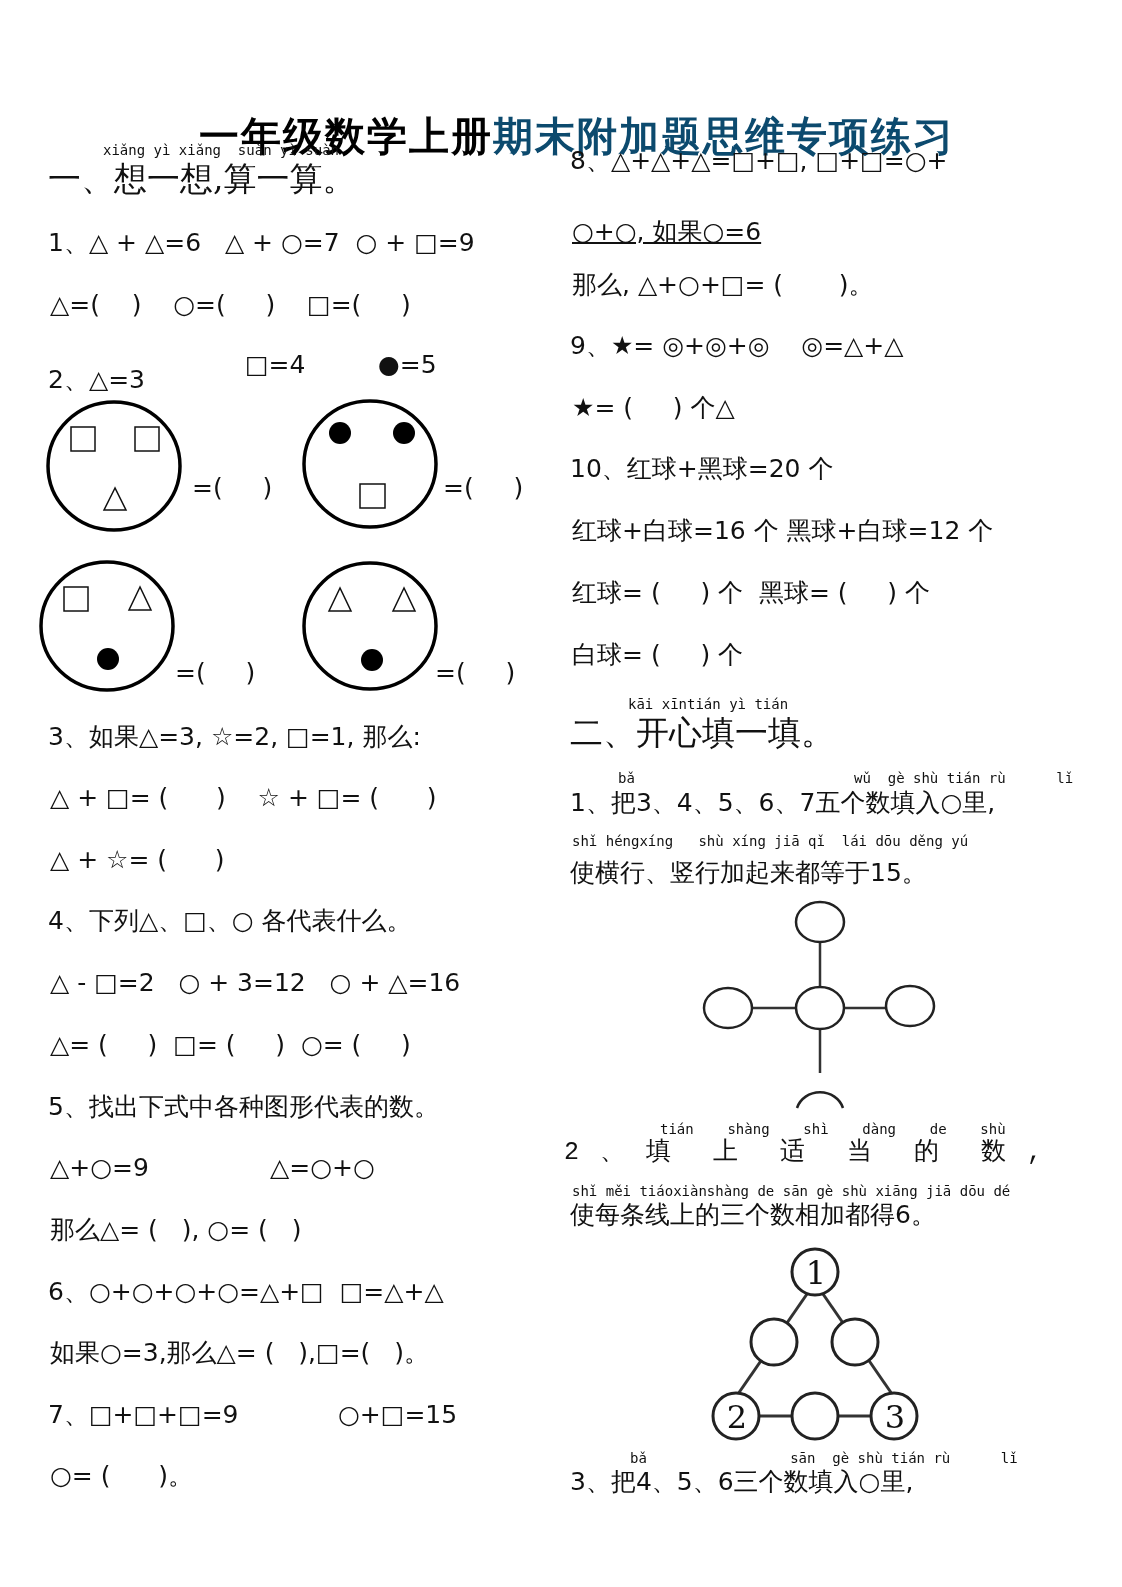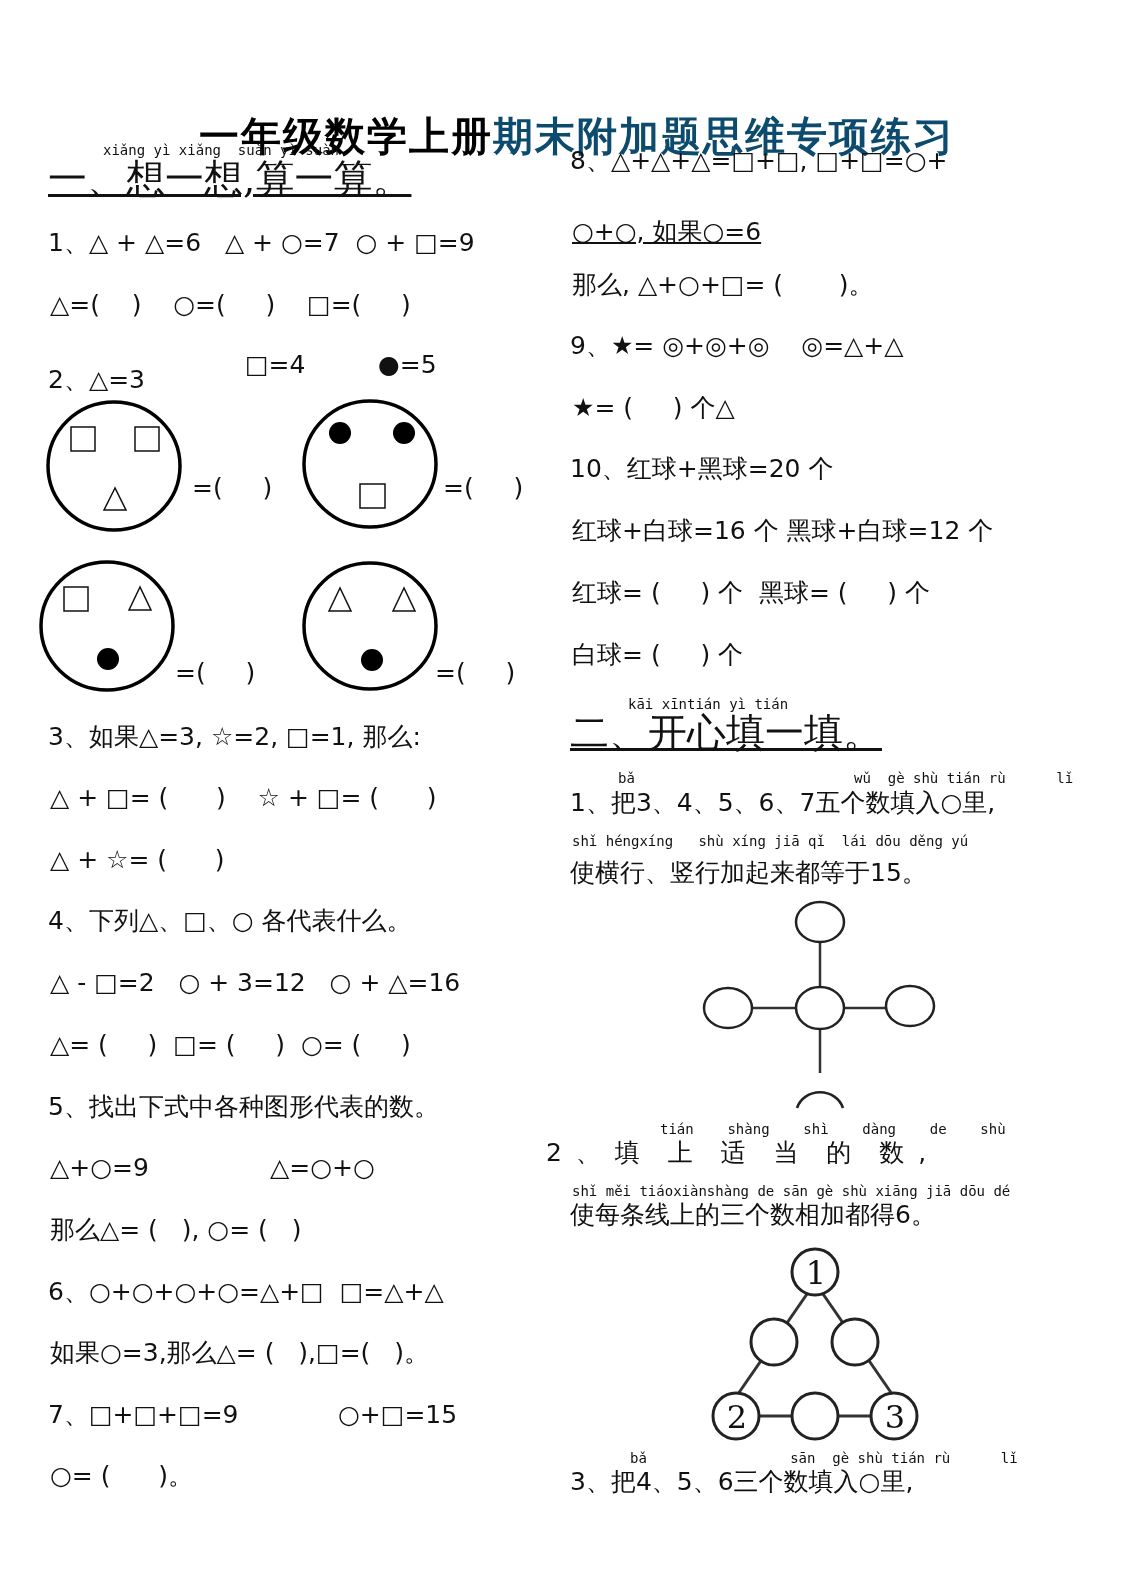--- a/index.html
+++ b/index.html
@@ -4,21 +4,21 @@
 <style>
   html, body { margin:0; padding:0; background:#fff; }
   body { width:1122px; height:1587px; position:relative; overflow:hidden;
          font-family:"DejaVu Sans", "Liberation Sans", sans-serif; color:#111; }
   .abs { position:absolute; white-space:pre; }
   .title { top:62px; left:0; width:1122px; text-align:center; font-size:40px; font-weight:bold;
            font-family:"DejaVu Serif", "Liberation Serif", serif; letter-spacing:2px; }
   .title .black { color:#000; }
   .title .blue { color:#0c4a6e; }
   .line { font-size:25px; line-height:30px; }
-  .heading { font-size:39px; line-height:38px; font-family:"DejaVu Serif", serif;text-decoration:underline; }
+  .heading { font-size:33px; line-height:38px; font-family:"DejaVu Serif", serif; }
   .pinyin { font-size:14px; line-height:16px; font-family:"DejaVu Sans Mono", monospace; color:#111; }
   svg { position:absolute; overflow:visible; }
 </style>
 </head>
 <body>
 
 <div class="abs title">
   <span class="black">一年级数学上册</span><span class="blue">期末附加题思维专项练习</span>
 </div>
 
@@ -110,21 +110,21 @@
   <line x1="52" y1="110" x2="97" y2="110" stroke="#333" stroke-width="2.5"></line>
   <line x1="143" y1="110" x2="186" y2="110" stroke="#333" stroke-width="2.5"></line>
   <ellipse cx="120" cy="24" rx="24" ry="20" fill="#fff" stroke="#222" stroke-width="2.5"></ellipse>
   <ellipse cx="120" cy="110" rx="24" ry="21" fill="#fff" stroke="#222" stroke-width="2.5"></ellipse>
   <ellipse cx="28" cy="110" rx="24" ry="20" fill="#fff" stroke="#222" stroke-width="2.5"></ellipse>
   <ellipse cx="210" cy="108" rx="24" ry="20" fill="#fff" stroke="#222" stroke-width="2.5"></ellipse>
   <path d="M97,210 A24,22 0 0 1 143,210" fill="#fff" stroke="#222" stroke-width="2.5"></path>
 </svg>
 
 <div class="abs pinyin" style="top:1121px; left:660px;text-align:center;">tián    shàng    shì    dàng    de    shù</div>
-<div class="abs line" style="top:1138px; left:546px; word-spacing:6px;">2 、 填  上  适  当  的  数 ,</div>
+<div class="abs line" style="top:1138px; left:564px; word-spacing:6px;font-family:Liberation Mono, monospace;">2 、 填  上  适  当  的  数 ,</div>
 <div class="abs pinyin" style="top:1183px; left:572px;">shǐ měi tiáoxiànshàng de sān gè shù xiāng jiā dōu dé</div>
 <div class="abs line" style="top:1200px; left:570px;">使每条线上的三个数相加都得6。</div>
 
 <svg style="top:1244px; left:712px;" width="210" height="196">
   <line x1="95" y1="50" x2="26" y2="150" stroke="#333" stroke-width="3"></line>
   <line x1="111" y1="50" x2="180" y2="150" stroke="#333" stroke-width="3"></line>
   <line x1="46" y1="172" x2="160" y2="172" stroke="#333" stroke-width="3"></line>
   <circle cx="103" cy="28" r="23" fill="#fff" stroke="#222" stroke-width="3"></circle>
   <circle cx="62" cy="98" r="23" fill="#fff" stroke="#222" stroke-width="3"></circle>
   <circle cx="143" cy="98" r="23" fill="#fff" stroke="#222" stroke-width="3"></circle>

